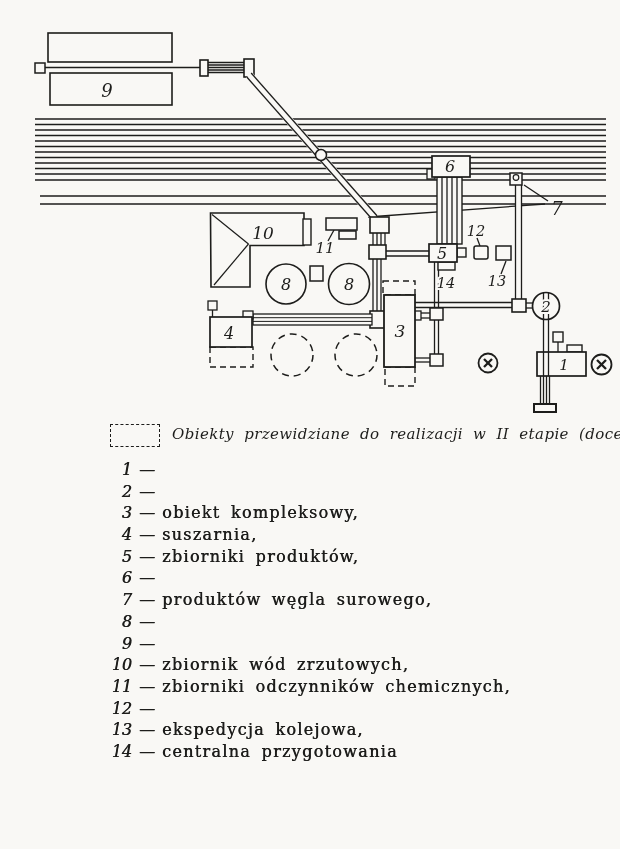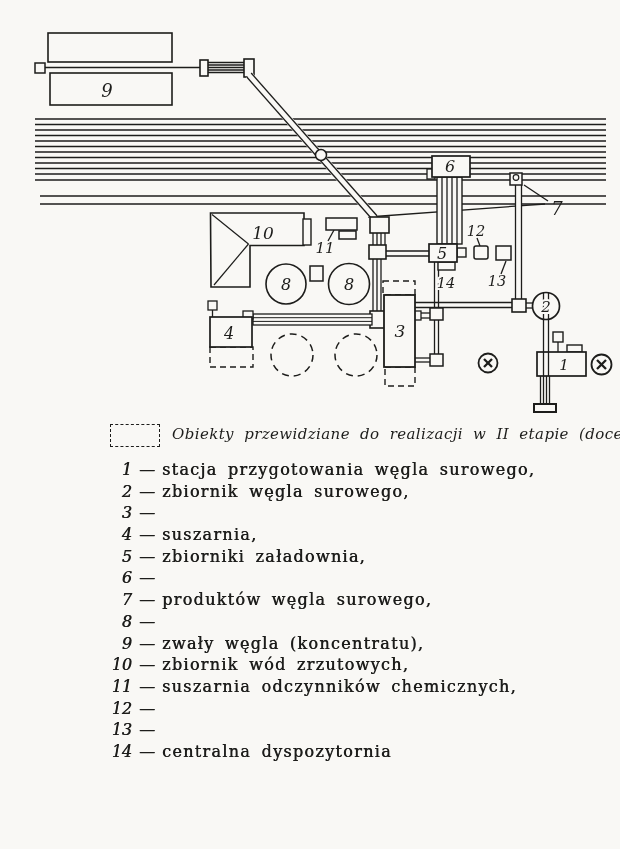--- a/index.html
+++ b/index.html
@@ -253,75 +253,74 @@
   </g>
 </svg>
 
 <div class="legend-note-box"></div>
 <div class="legend-note-text">Obiekty przewidziane do realizacji w II etapie (docelowo)</div>
 
 <div class="legend-list">
   <div class="legend-row">
     <span class="num">1</span>
     <span class="dash">—</span>
-    <span class="txt">stacja przygotowania węgla surowego,</span>
   </div>
   <div class="legend-row">
     <span class="num">2</span>
     <span class="dash">—</span>
-    <span class="txt">zbiornik węgla surowego,</span>
   </div>
   <div class="legend-row">
     <span class="num">3</span>
     <span class="dash">—</span>
+    <span class="txt">obiekt kompleksowy,</span>
   </div>
   <div class="legend-row">
     <span class="num">4</span>
     <span class="dash">—</span>
     <span class="txt">suszarnia,</span>
   </div>
   <div class="legend-row">
     <span class="num">5</span>
     <span class="dash">—</span>
-    <span class="txt">zbiorniki załadownia,</span>
+    <span class="txt">zbiorniki produktów,</span>
   </div>
   <div class="legend-row">
     <span class="num">6</span>
     <span class="dash">—</span>
   </div>
   <div class="legend-row">
     <span class="num">7</span>
     <span class="dash">—</span>
     <span class="txt">produktów węgla surowego,</span>
   </div>
   <div class="legend-row">
     <span class="num">8</span>
     <span class="dash">—</span>
   </div>
   <div class="legend-row">
     <span class="num">9</span>
     <span class="dash">—</span>
-    <span class="txt">zwały węgla (koncentratu),</span>
   </div>
   <div class="legend-row">
     <span class="num">10</span>
     <span class="dash">—</span>
     <span class="txt">zbiornik wód zrzutowych,</span>
   </div>
   <div class="legend-row">
     <span class="num">11</span>
     <span class="dash">—</span>
-    <span class="txt">suszarnia odczynników chemicznych,</span>
+    <span class="txt">zbiorniki odczynników chemicznych,</span>
   </div>
   <div class="legend-row">
     <span class="num">12</span>
     <span class="dash">—</span>
   </div>
   <div class="legend-row">
     <span class="num">13</span>
     <span class="dash">—</span>
+    <span class="txt">ekspedycja kolejowa,</span>
   </div>
   <div class="legend-row">
     <span class="num">14</span>
     <span class="dash">—</span>
-    <span class="txt">centralna dyspozytornia</span>
+    <span class="txt">centralna przygotowania</span>
   </div>
 </div>
 
 </body></html>

